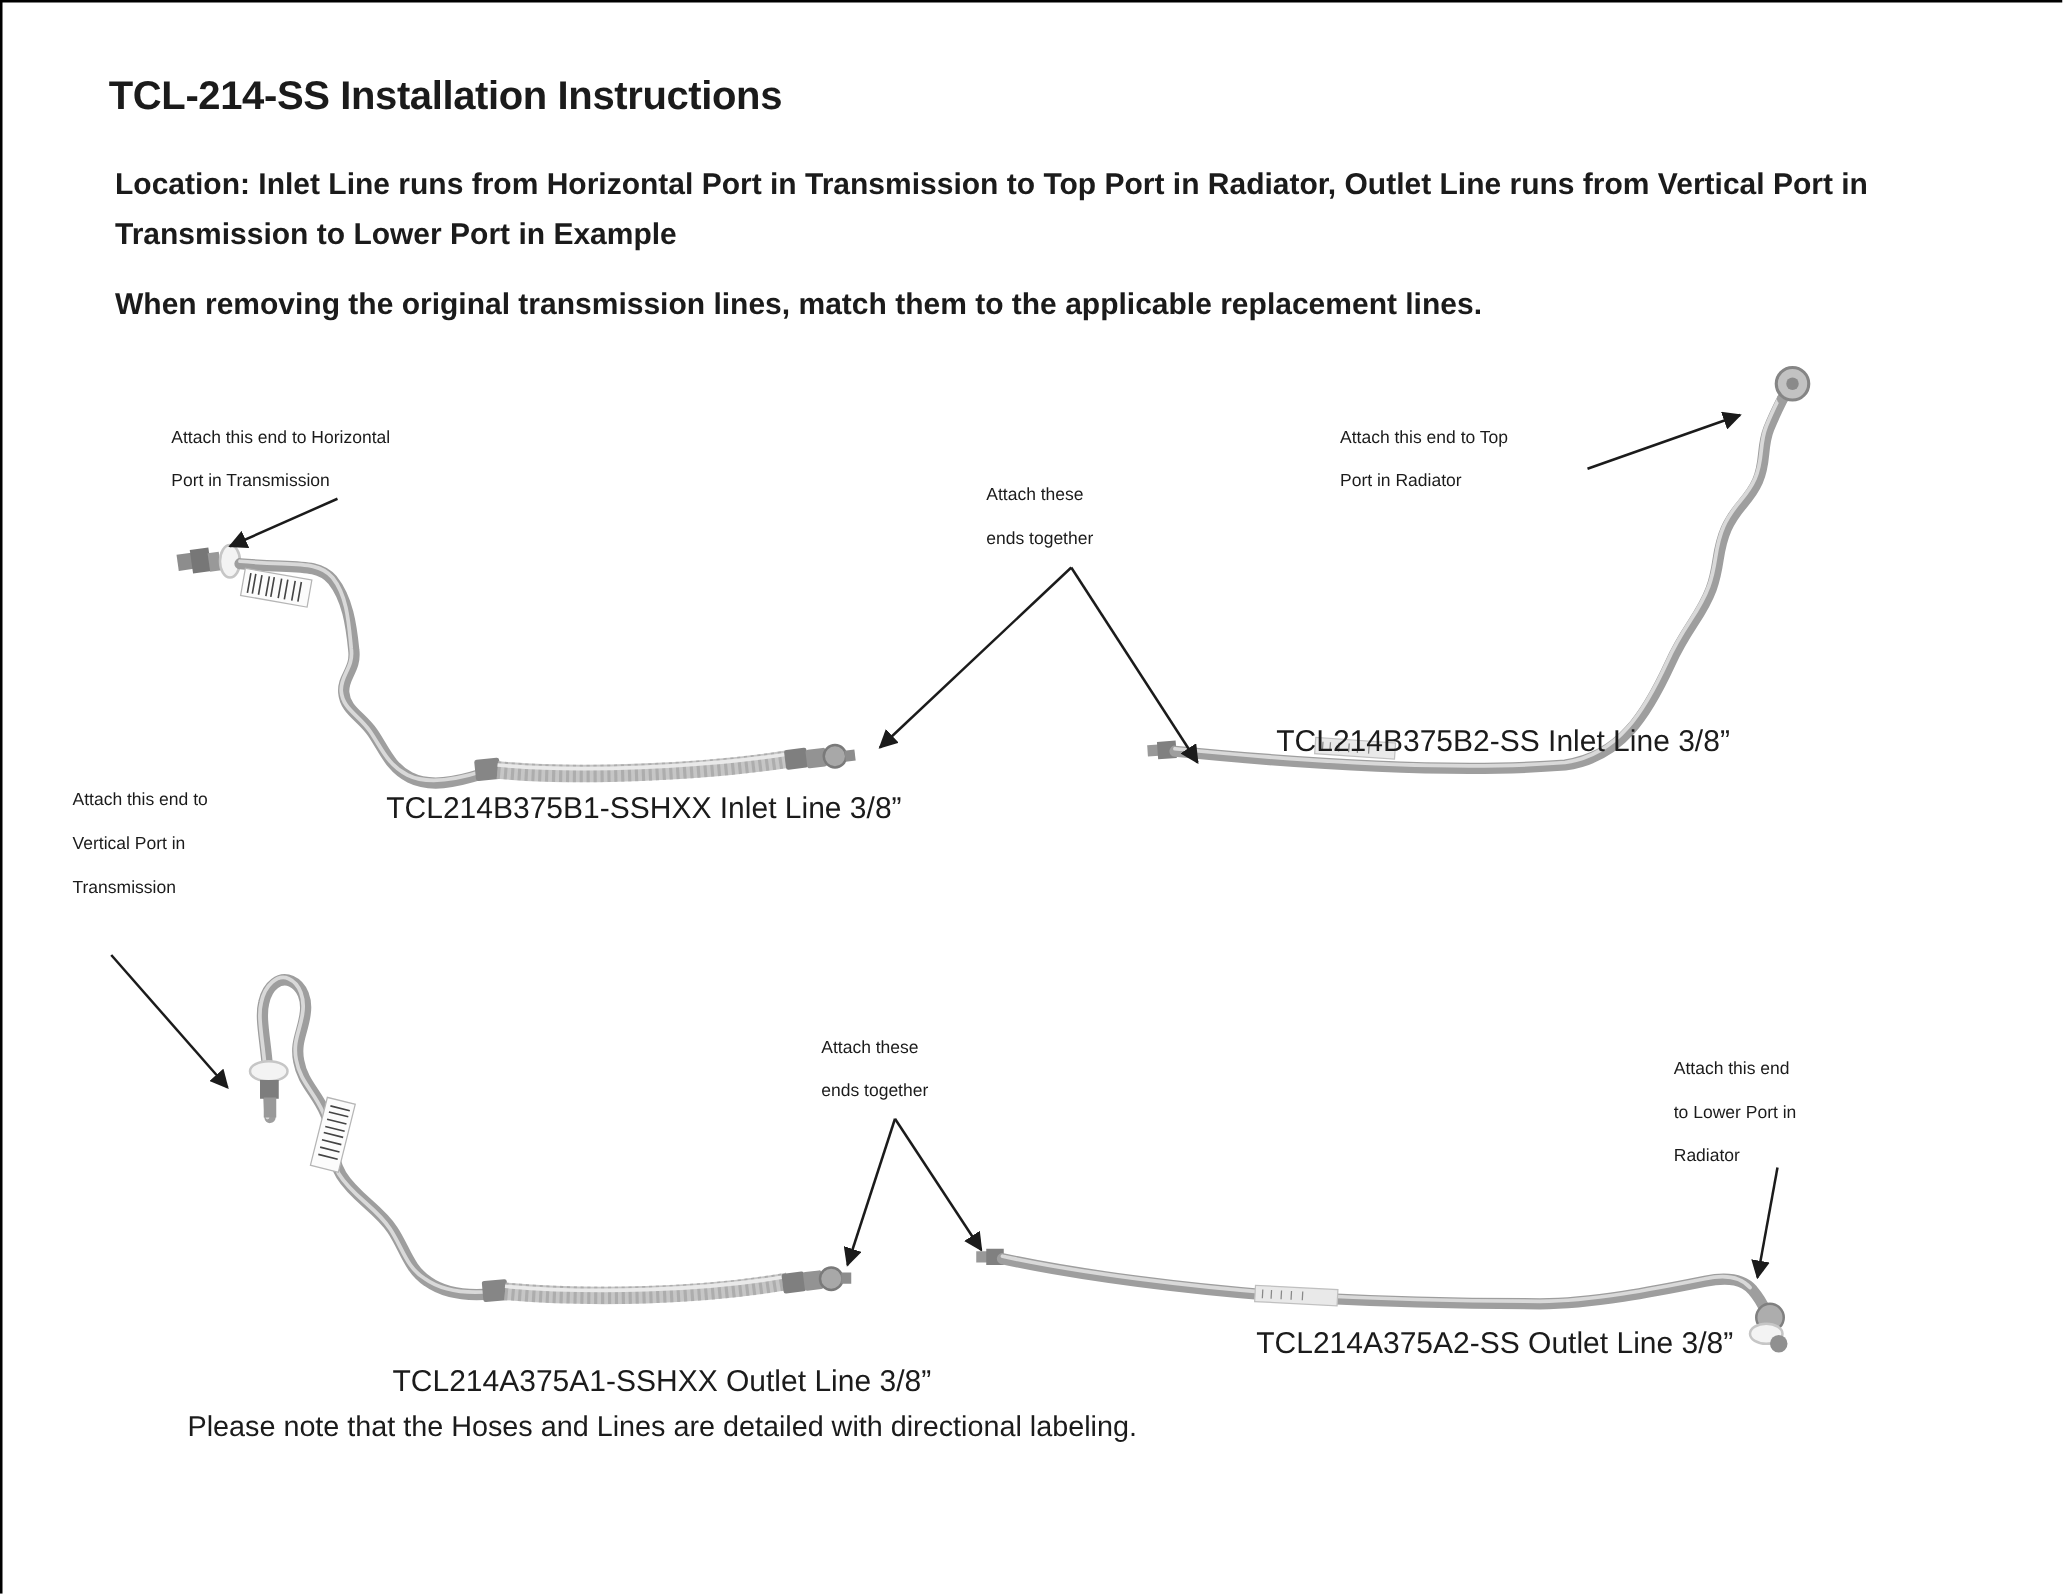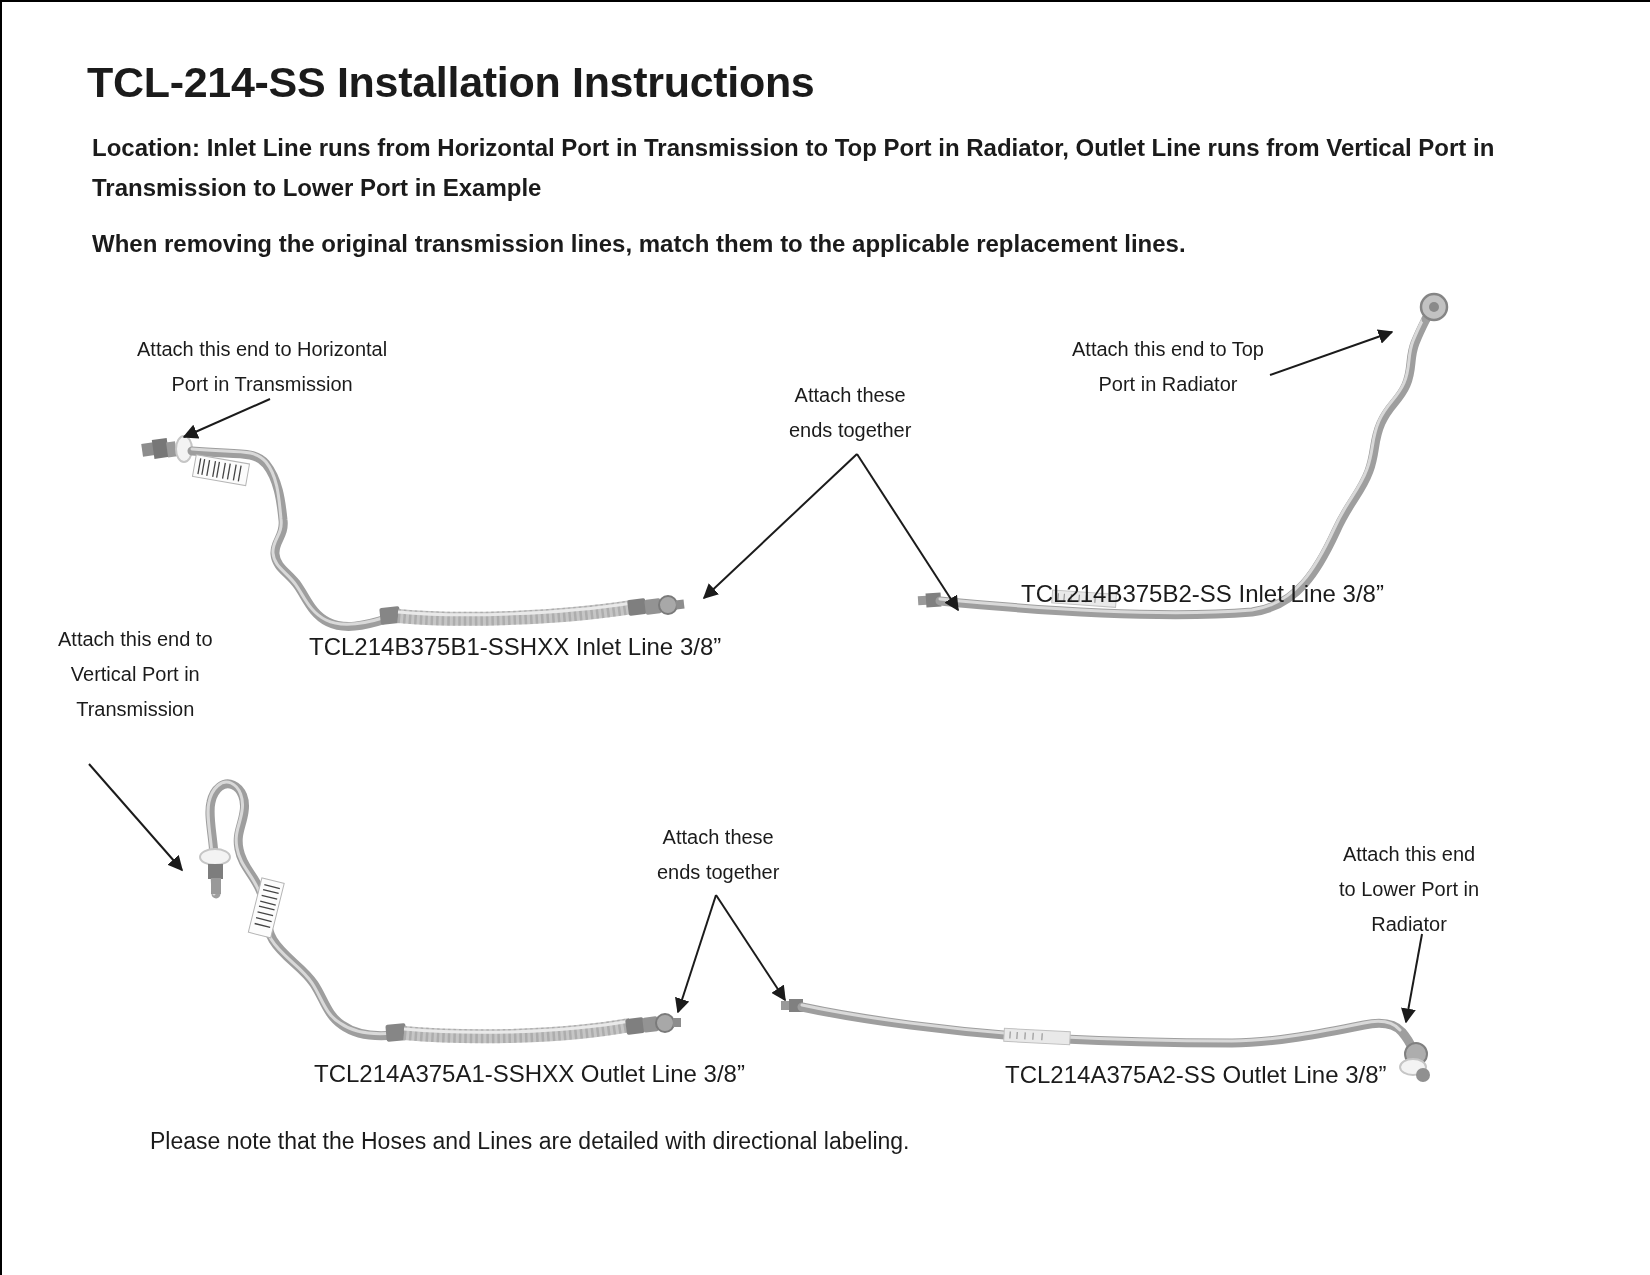--- a/index.html
+++ b/index.html
@@ -11,53 +11,52 @@
     font-family: "Liberation Sans", sans-serif;
     color: #1b1b1b;
     border-top: 2px solid #000;
     border-left: 2px solid #000;
     box-sizing: border-box;
     overflow: hidden;
   }
   .abs { position: absolute; }
   .doc-title {
     left: 85px; top: 56px;
-    font-size: 43px;
+    font-size: 32px;
     font-weight: 700;
     letter-spacing: -0.3px;
   }
   .para {
     font-size: 24px;
     font-weight: 700;
     line-height: 40px;
     white-space: nowrap;
   }
   .para-location { left: 90px; top: 126px; }
   .para-removal  { left: 90px; top: 222px; }
   .annotation {
-    font-size: 20px;
+    font-size: 14px;
     font-weight: 400;
     line-height: 35px;
     white-space: nowrap;
-    text-align: center;
   }
   .ann-horizontal-port { left: 135px;  top: 330px; }
   .ann-inlet-together  { left: 787px;  top: 376px; }
   .ann-top-port        { left: 1070px; top: 330px; }
   .ann-vertical-port   { left: 56px;   top: 620px; }
   .ann-outlet-together { left: 655px;  top: 818px; }
   .ann-lower-port      { left: 1337px; top: 835px; }
   .part-label {
     font-size: 24px;
     font-weight: 400;
     white-space: nowrap;
   }
   .label-b1 { left: 307px; top: 631px; }
   .label-b2 { left: 983px; top: 578px; margin-left: 36px; }
-  .label-a1 { left: 312px; top: 1058px; }
+  .label-a1 { left: 312px; top: 1090px; }
   .label-a2 { left: 1003px; top: 1059px; }
   .footer-note {
     font-size: 23px;
     font-weight: 400;
     white-space: nowrap;
   }
   .note-1 { left: 148px; top: 1126px; }
   .note-2 { left: 148px; top: 1176px; }
   .figure-layer { left: 0; top: 0; width: 1650px; height: 1275px; pointer-events: none; }
 </style>

